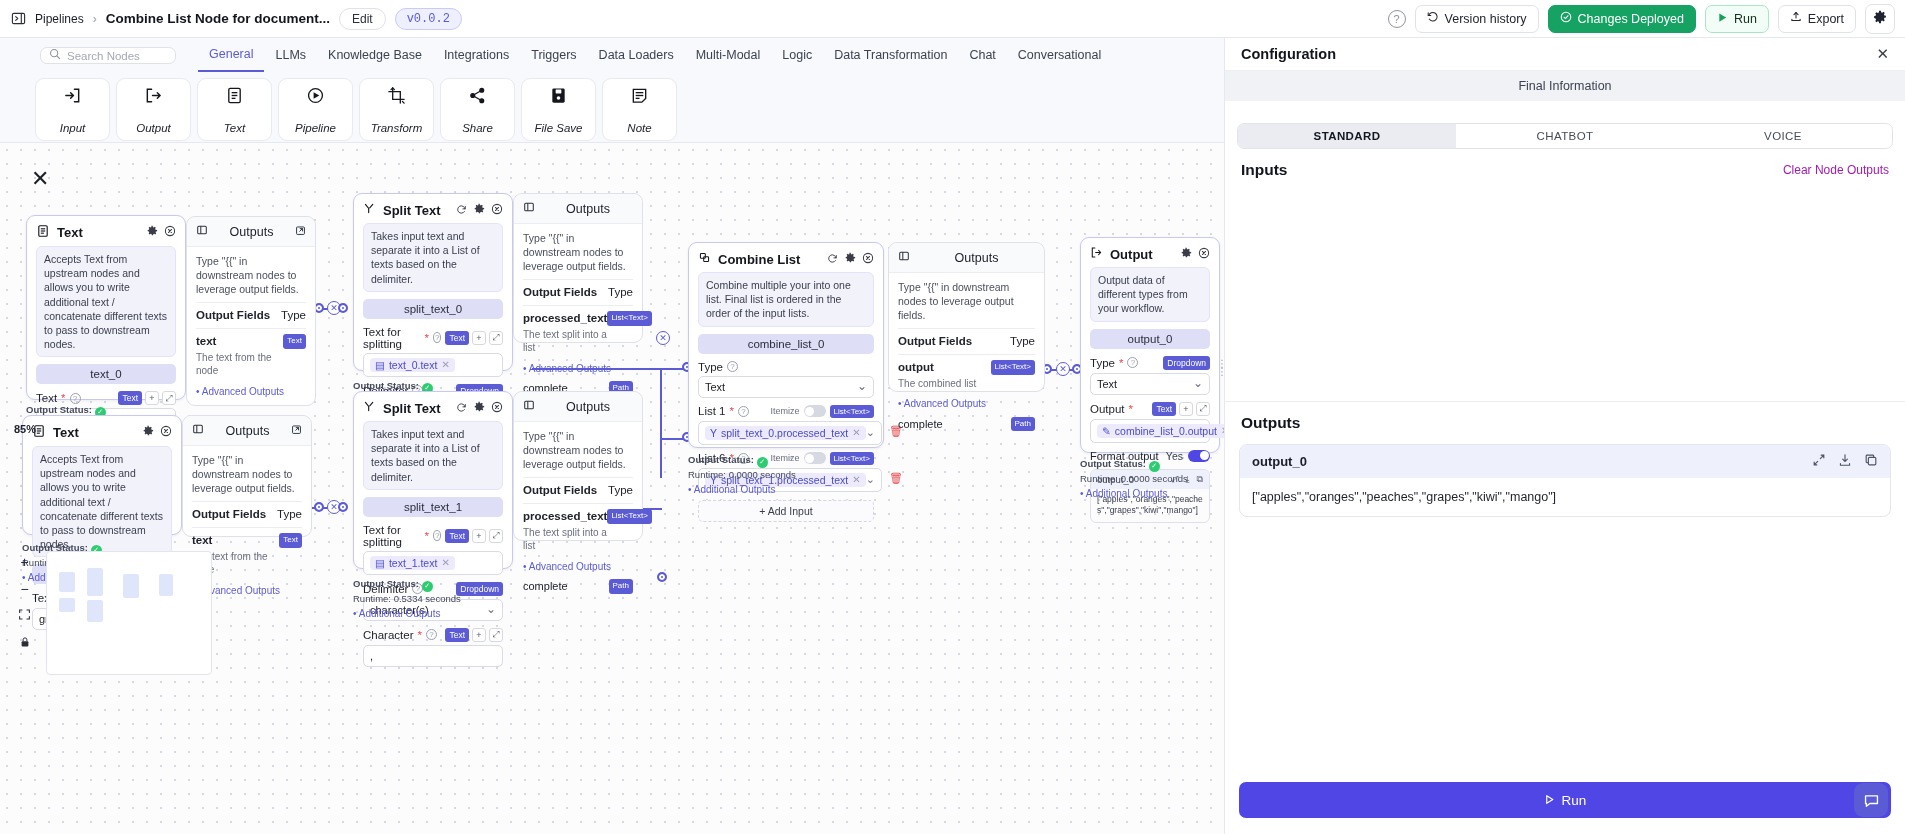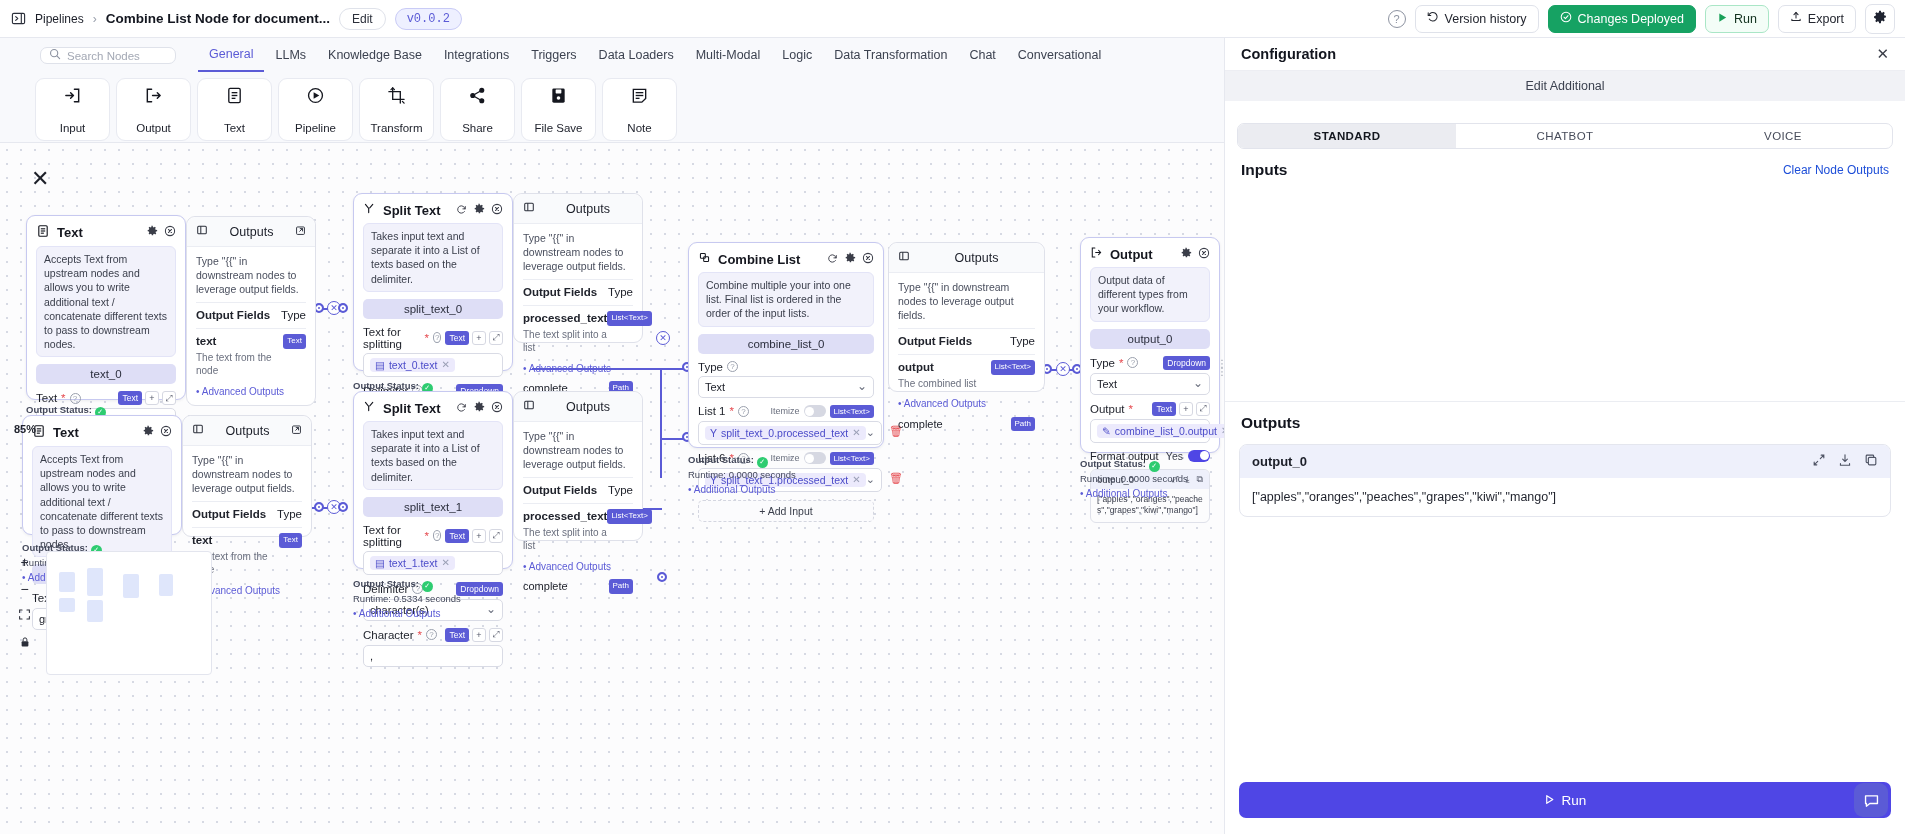--- a/index.html
+++ b/index.html
@@ -51,21 +51,21 @@
   }
   .searchbox input{border:0;outline:0;font-size:11.5px;width:100%;color:#1f2330;background:transparent;font-family:"Liberation Sans",sans-serif;}
   .searchbox input::placeholder{color:#a3a8b4;}
   .cat{
     font-size:12.5px;color:#3c4250;padding:7px 11px 9px;cursor:pointer;white-space:nowrap;
   }
   .cat.active{color:#5b5bd6;border-bottom:2px solid #5b5bd6;font-weight:400;}
   .librow2{display:flex;gap:6px;padding-left:35px;margin-top:5px;}
   .ncard{
     width:75px;height:63px;background:#fff;border:1px solid #e8eaf1;border-radius:9px;
-    display:flex;flex-direction:column;align-items:center;justify-content:center;gap:14px;cursor:pointer;
+    display:flex;flex-direction:column;align-items:center;justify-content:center;gap:14px;cursor:pointer;font-style:italic;
   }
   .ncard .lbl{font-size:11.5px;color:#21242e;}
   .ncard svg{width:19px;height:19px;}
   
   .canvas{
     position:absolute;left:0;top:143px;width:1224px;height:691px;overflow:hidden;
     background-color:#fcfcfd;
     background-image:radial-gradient(#d6d9e3 1px, transparent 1px);
     background-size:14px 14px;
   }
@@ -134,21 +134,21 @@
   .cfg-hd .x{margin-left:auto;font-size:15px;color:#3a3d48;cursor:pointer;}
   .cfg-tabs{display:flex;height:30px;background:#f1f2f6;}
   .cfg-tab{flex:1;display:flex;align-items:center;justify-content:center;font-size:12.5px;
     color:#3c4250;cursor:pointer;}
   .cfg-tab.active{background:#fff;color:#5b5bd6;}
   .seg{display:flex;margin:22px 12px 0;border:1px solid #e2e4ec;border-radius:7px;overflow:hidden;}
   .seg-i{flex:1;text-align:center;padding:6px 0;font-size:11.5px;letter-spacing:.4px;color:#474c5a;cursor:pointer;}
   .seg-i.active{background:#ebecf1;color:#14171f;font-weight:700;}
   .sec-row{display:flex;align-items:center;padding:12px 16px 0;}
   .sec-row h3{font-size:15.5px;font-weight:700;color:#13161f;}
-  .sec-row .lnk{margin-left:auto;font-size:12px;color:#1d4ed8;cursor:pointer;}
+  .sec-row .lnk{margin-left:auto;font-size:12px;color:#a21caf;cursor:pointer;}
   .divider{height:1px;background:#ebedf2;margin:13px 0 0;}
   .out-card{margin:12px 14px 0;border:1px solid #e4e6ee;border-radius:8px;overflow:hidden;}
   .out-card-hd{display:flex;align-items:center;gap:9px;background:#eef0fb;padding:8px 12px;}
   .out-card-hd .nm{font-size:13px;font-weight:600;color:#1c1f29;}
   .out-card-hd .ic{margin-left:auto;display:flex;gap:12px;color:#4e5364;}
   .out-card-bd{padding:12px;font-size:12.5px;color:#1f222c;word-break:break-all;}
   .runbar{margin-top:auto;padding:0 14px 16px;}
   .runbtn{width:100%;height:36px;background:#4f46e5;color:#fff;border:0;border-radius:7px;
     font-size:13.5px;display:flex;align-items:center;justify-content:center;gap:7px;cursor:pointer;
     font-family:"Liberation Sans",sans-serif;}
@@ -970,21 +970,21 @@
   </div>
 </div>
 
 <div class="cfg">
   <div class="drag-dots">⋮<br>⋮</div>
   <div class="cfg-hd">
     <span class="ttl">Configuration</span>
     <span class="x">✕</span>
   </div>
   <div class="cfg-tabs">
-    <div class="cfg-tab">Edit Additional</div>
+    <div class="cfg-tab">Final Information</div>
   </div>
   <div class="seg">
     <div class="seg-i active">STANDARD</div>
     <div class="seg-i">CHATBOT</div>
     <div class="seg-i">VOICE</div>
   </div>
   <div class="sec-row">
     <h3>Inputs</h3>
     <span class="lnk">Clear Node Outputs</span>
   </div>

